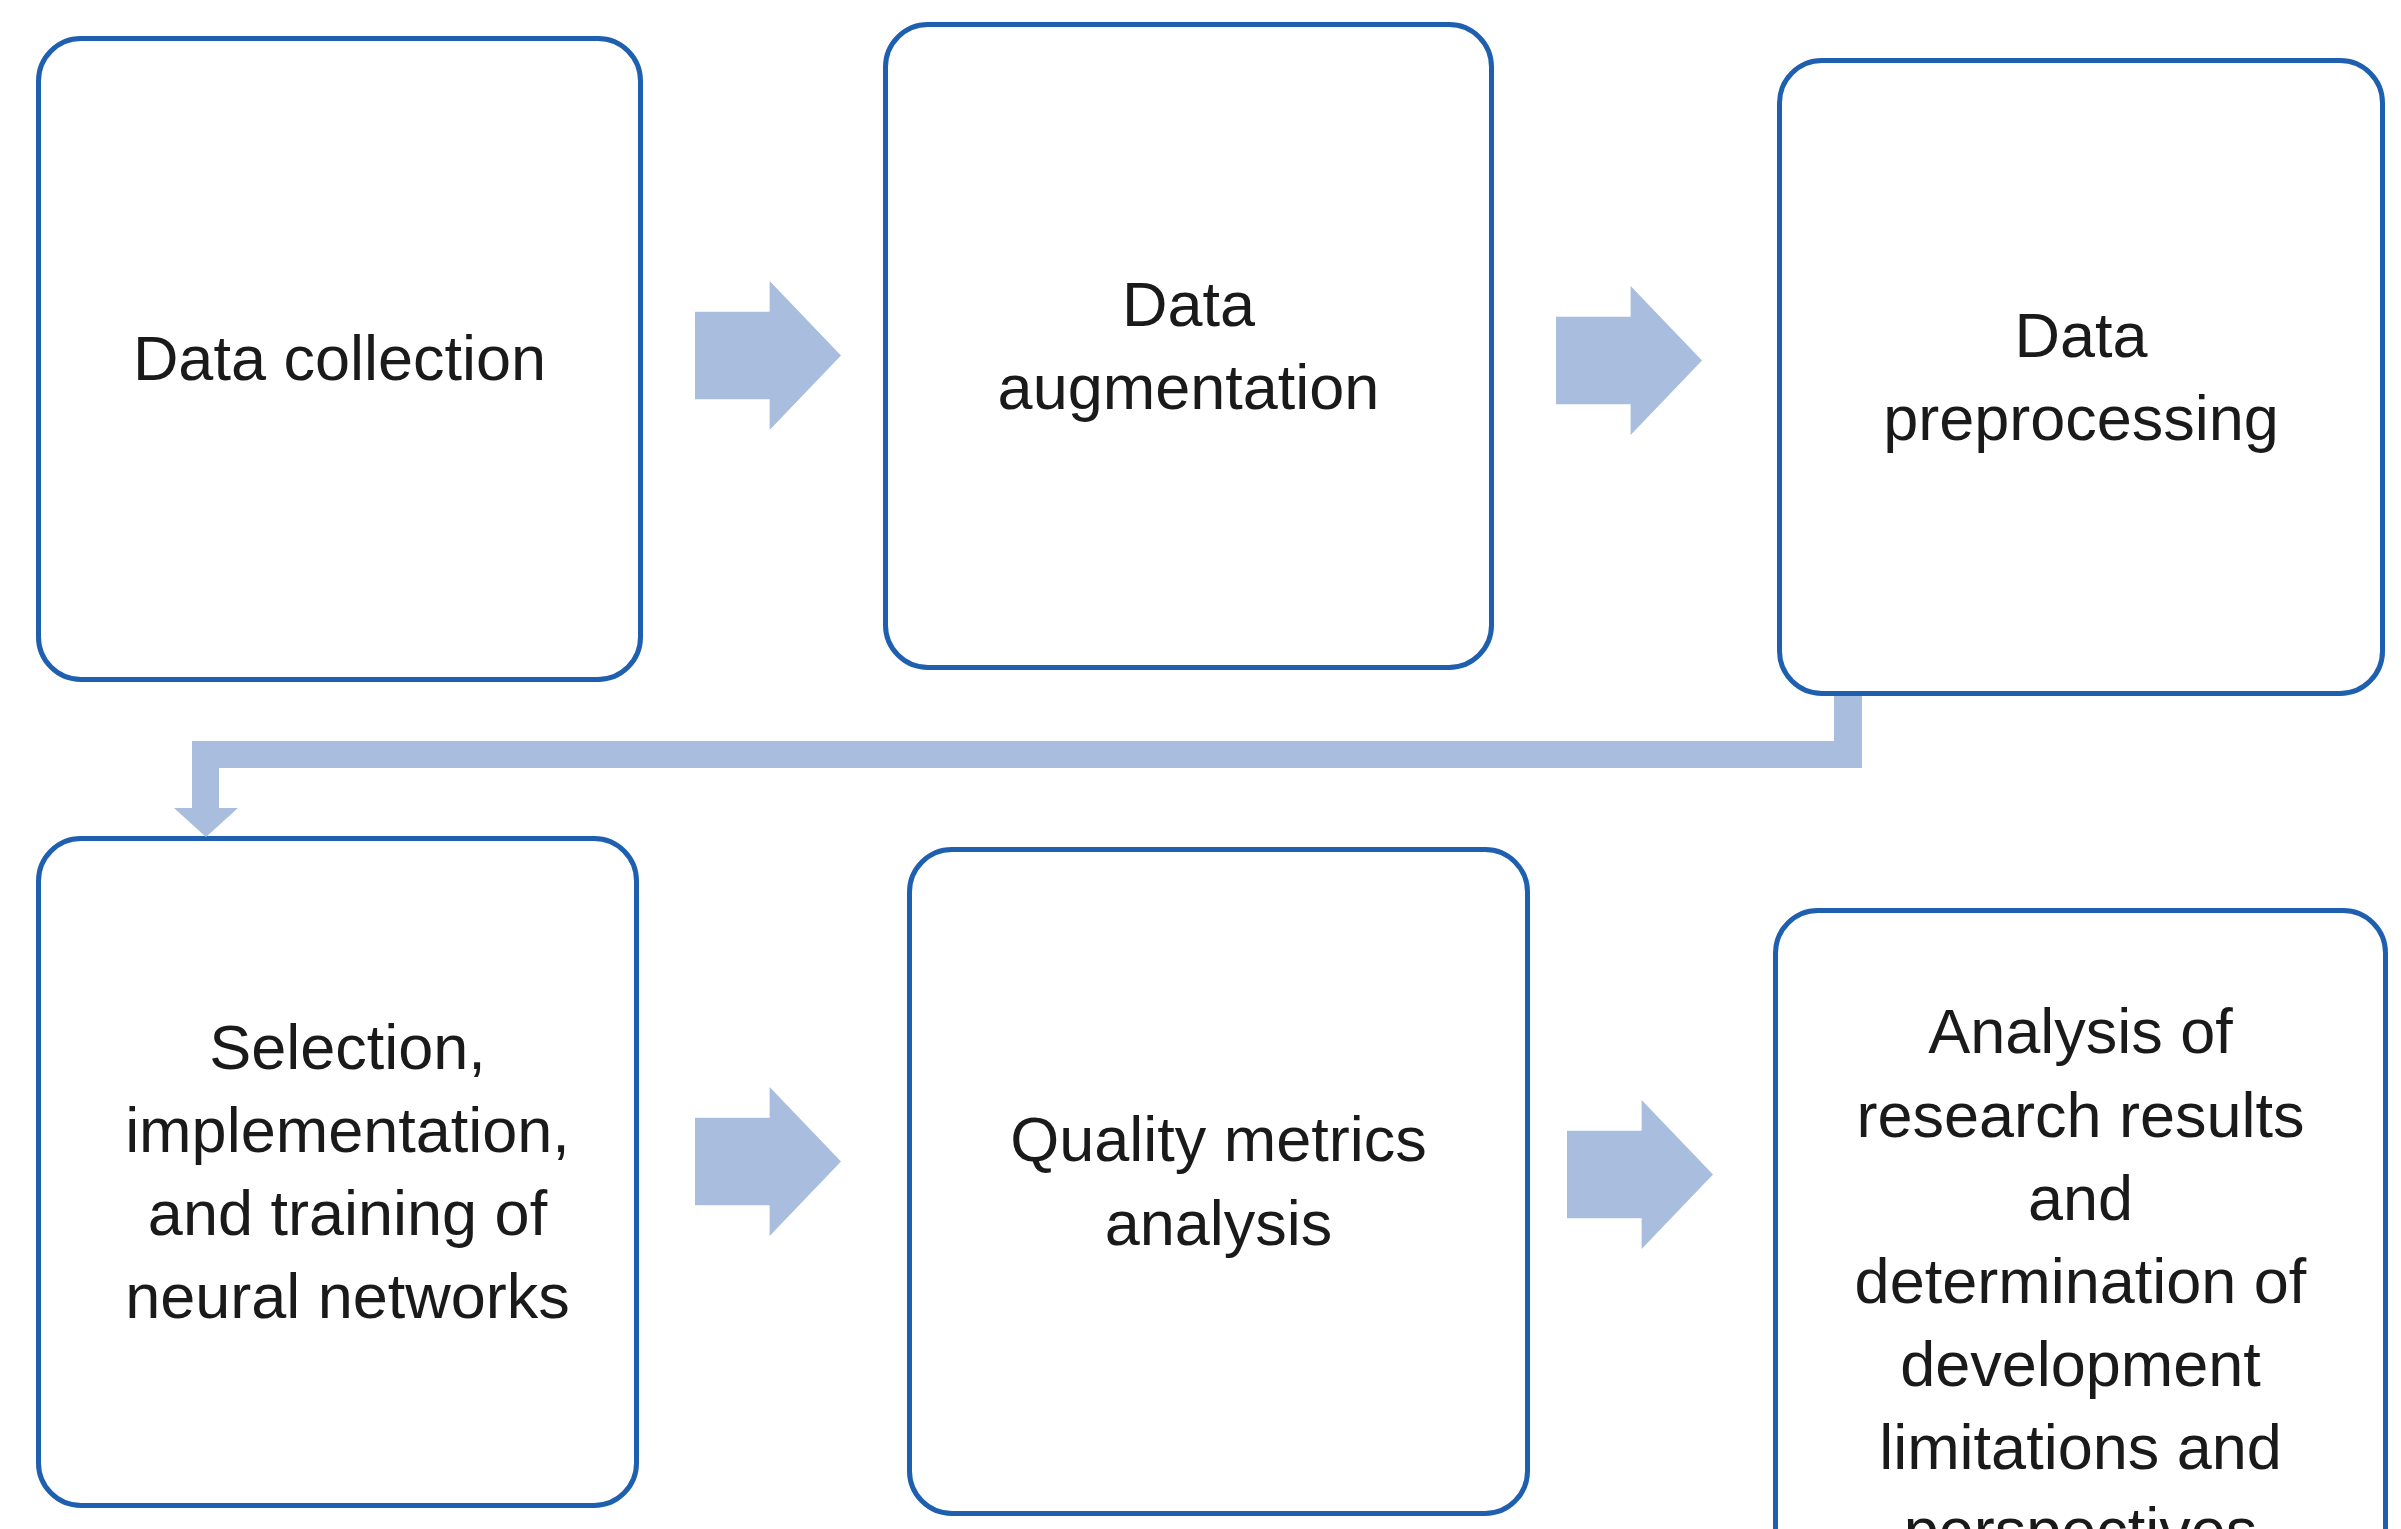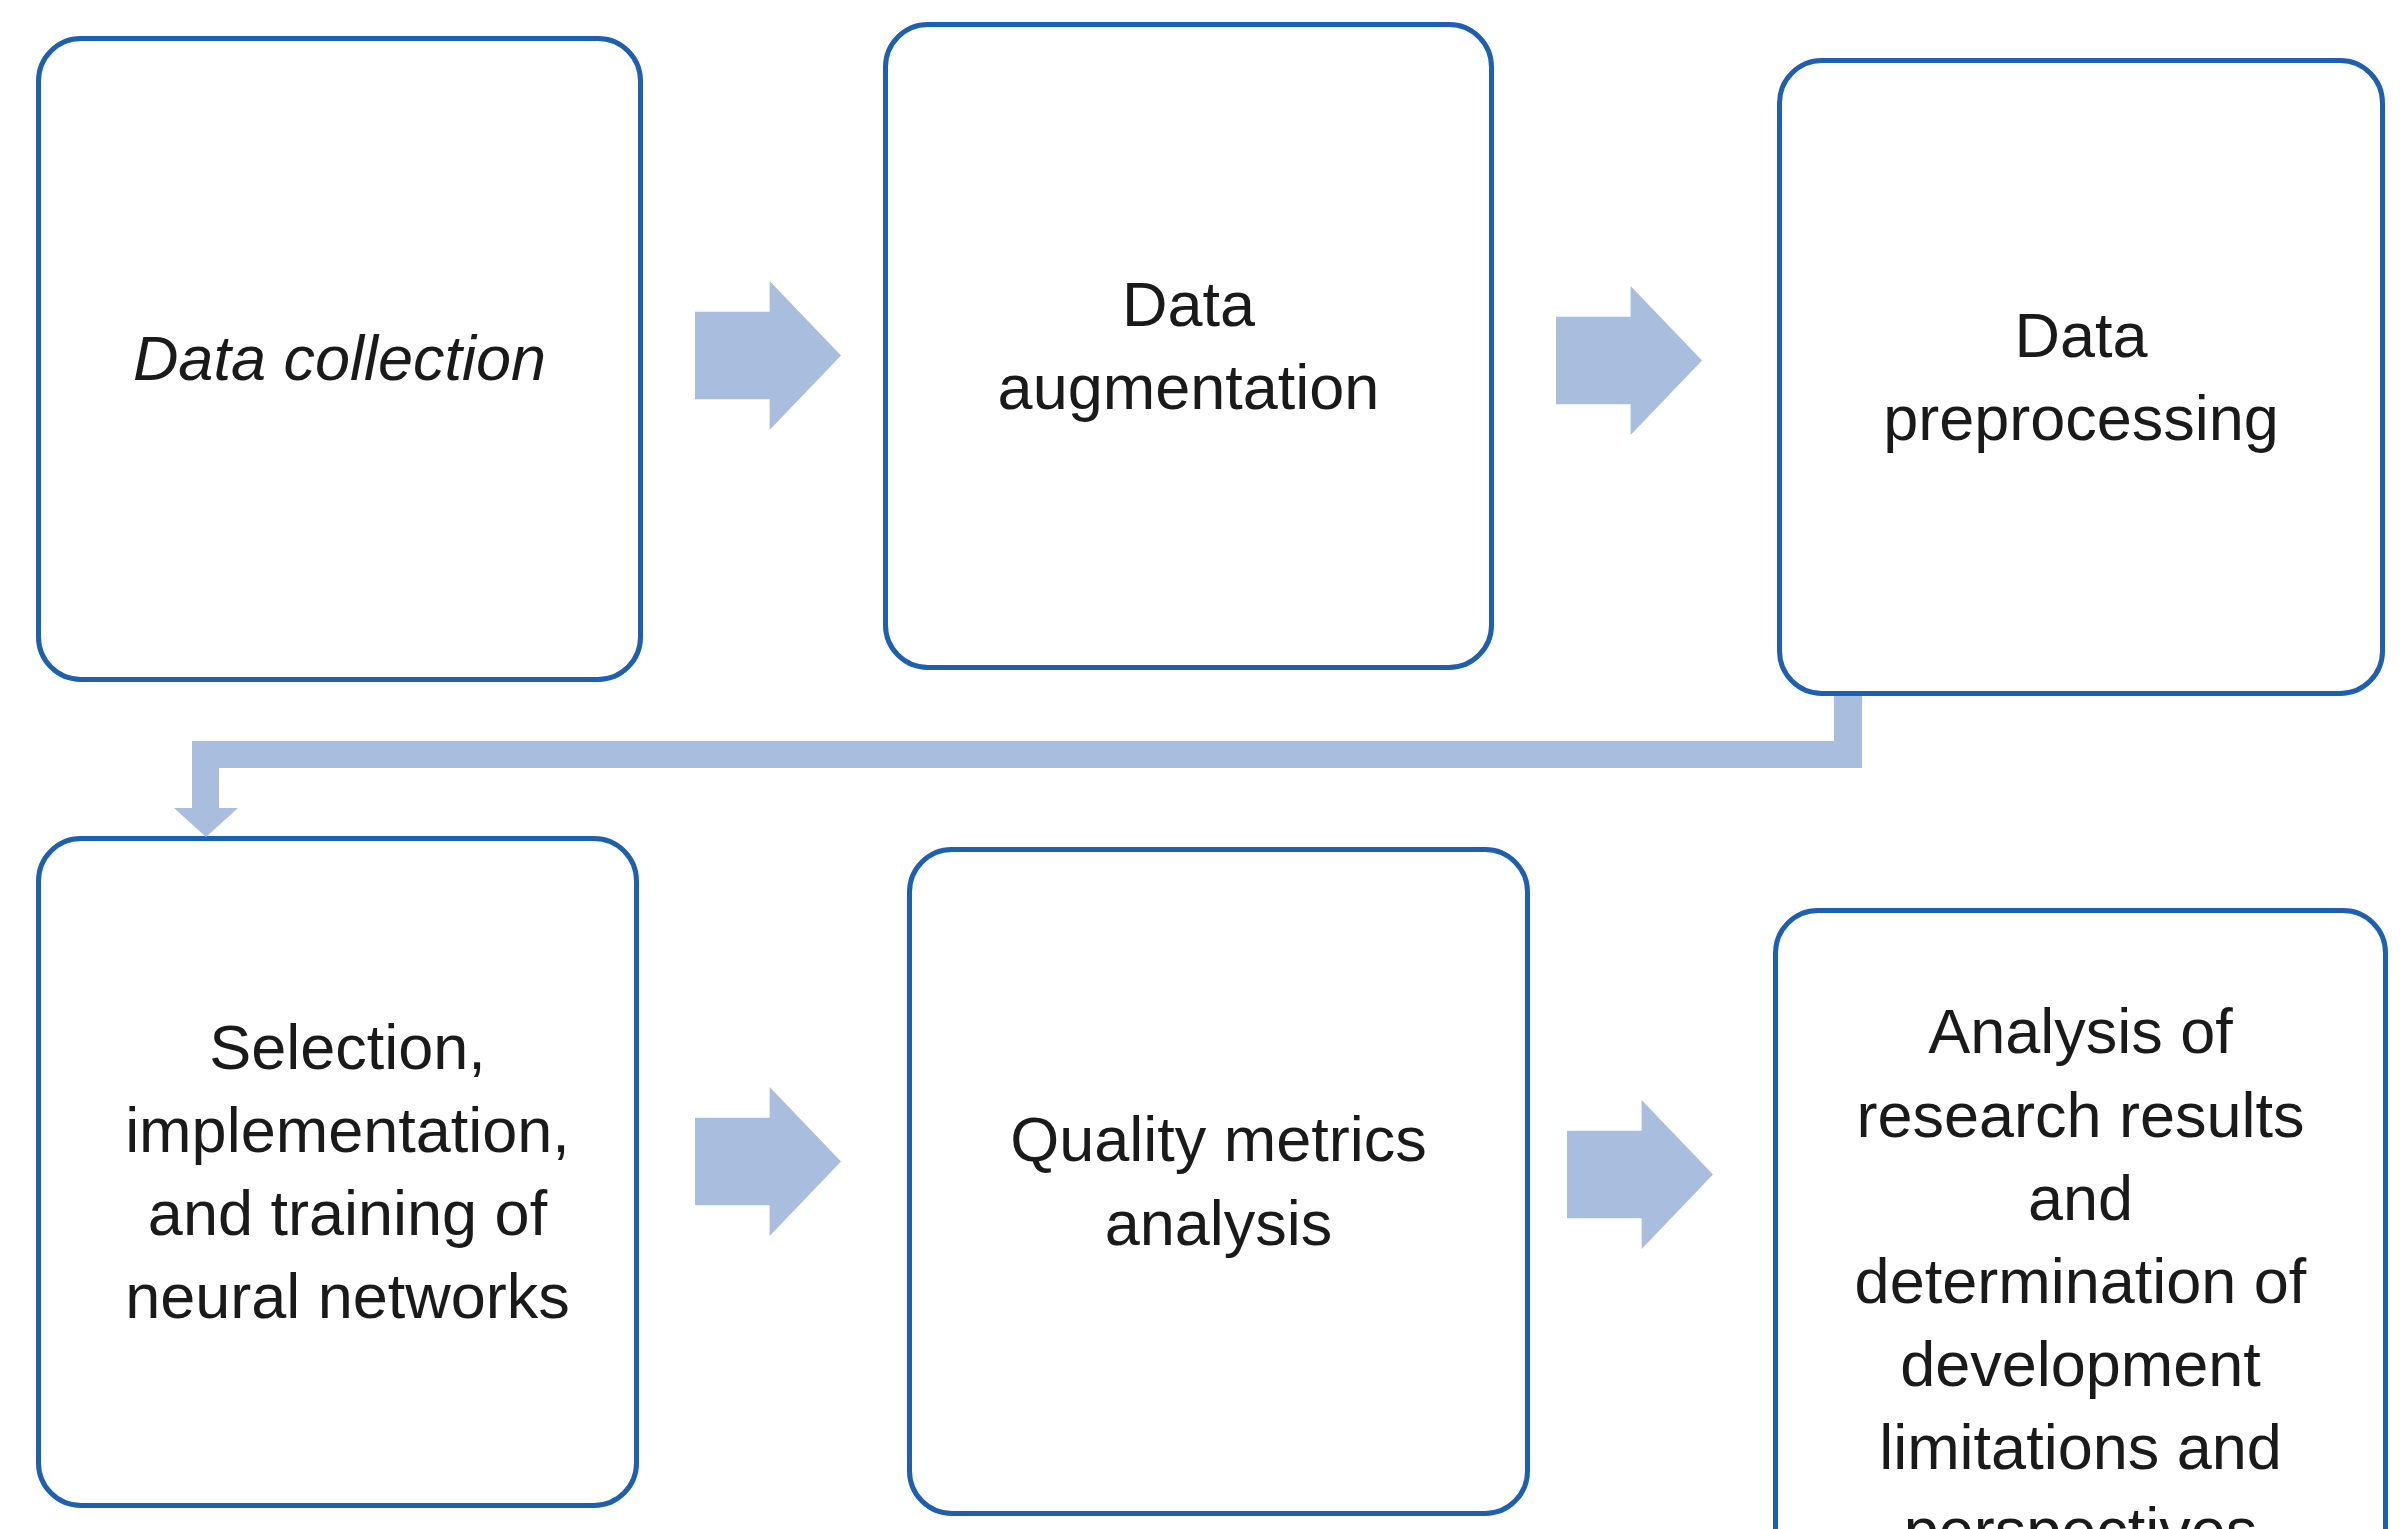--- a/index.html
+++ b/index.html
@@ -53,21 +53,21 @@
     border-left: 32px solid transparent;
     border-right: 32px solid transparent;
     border-top: 29px solid var(--arrow-fill, #a9bdde);
   }
 </style>
 </head>
 <body>
 
 <div class="canvas">
 
-  <div class="node" style="left:36px; top:36px; width:607px; height:646px;font-style:italic;">
+  <div class="node" style="left:36px; top:36px; width:607px; height:646px;">
     <span class="label">Data collection</span>
   </div>
 
   <div class="node" style="left:883px; top:22px; width:611px; height:648px;">
     <span class="label">Data
 augmentation</span>
   </div>
 
   <div class="node" style="left:1777px; top:58px; width:608px; height:638px;">
     <span class="label">Data

